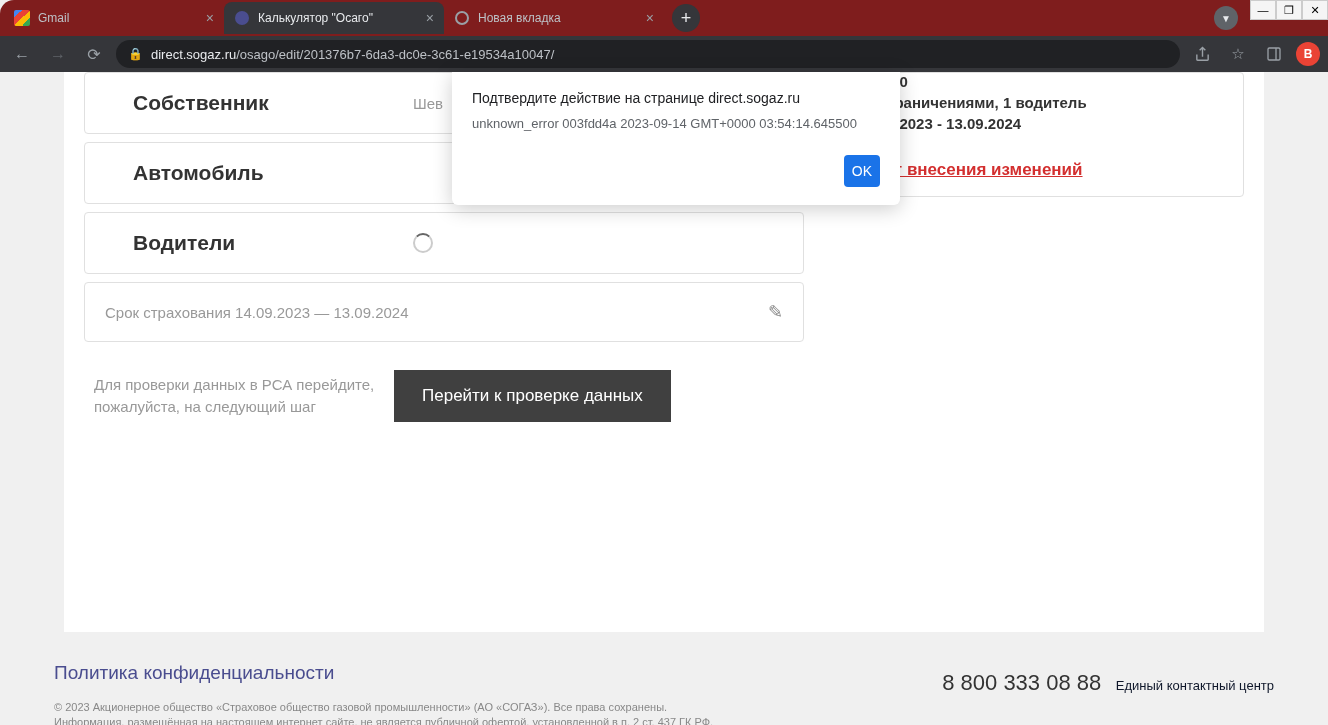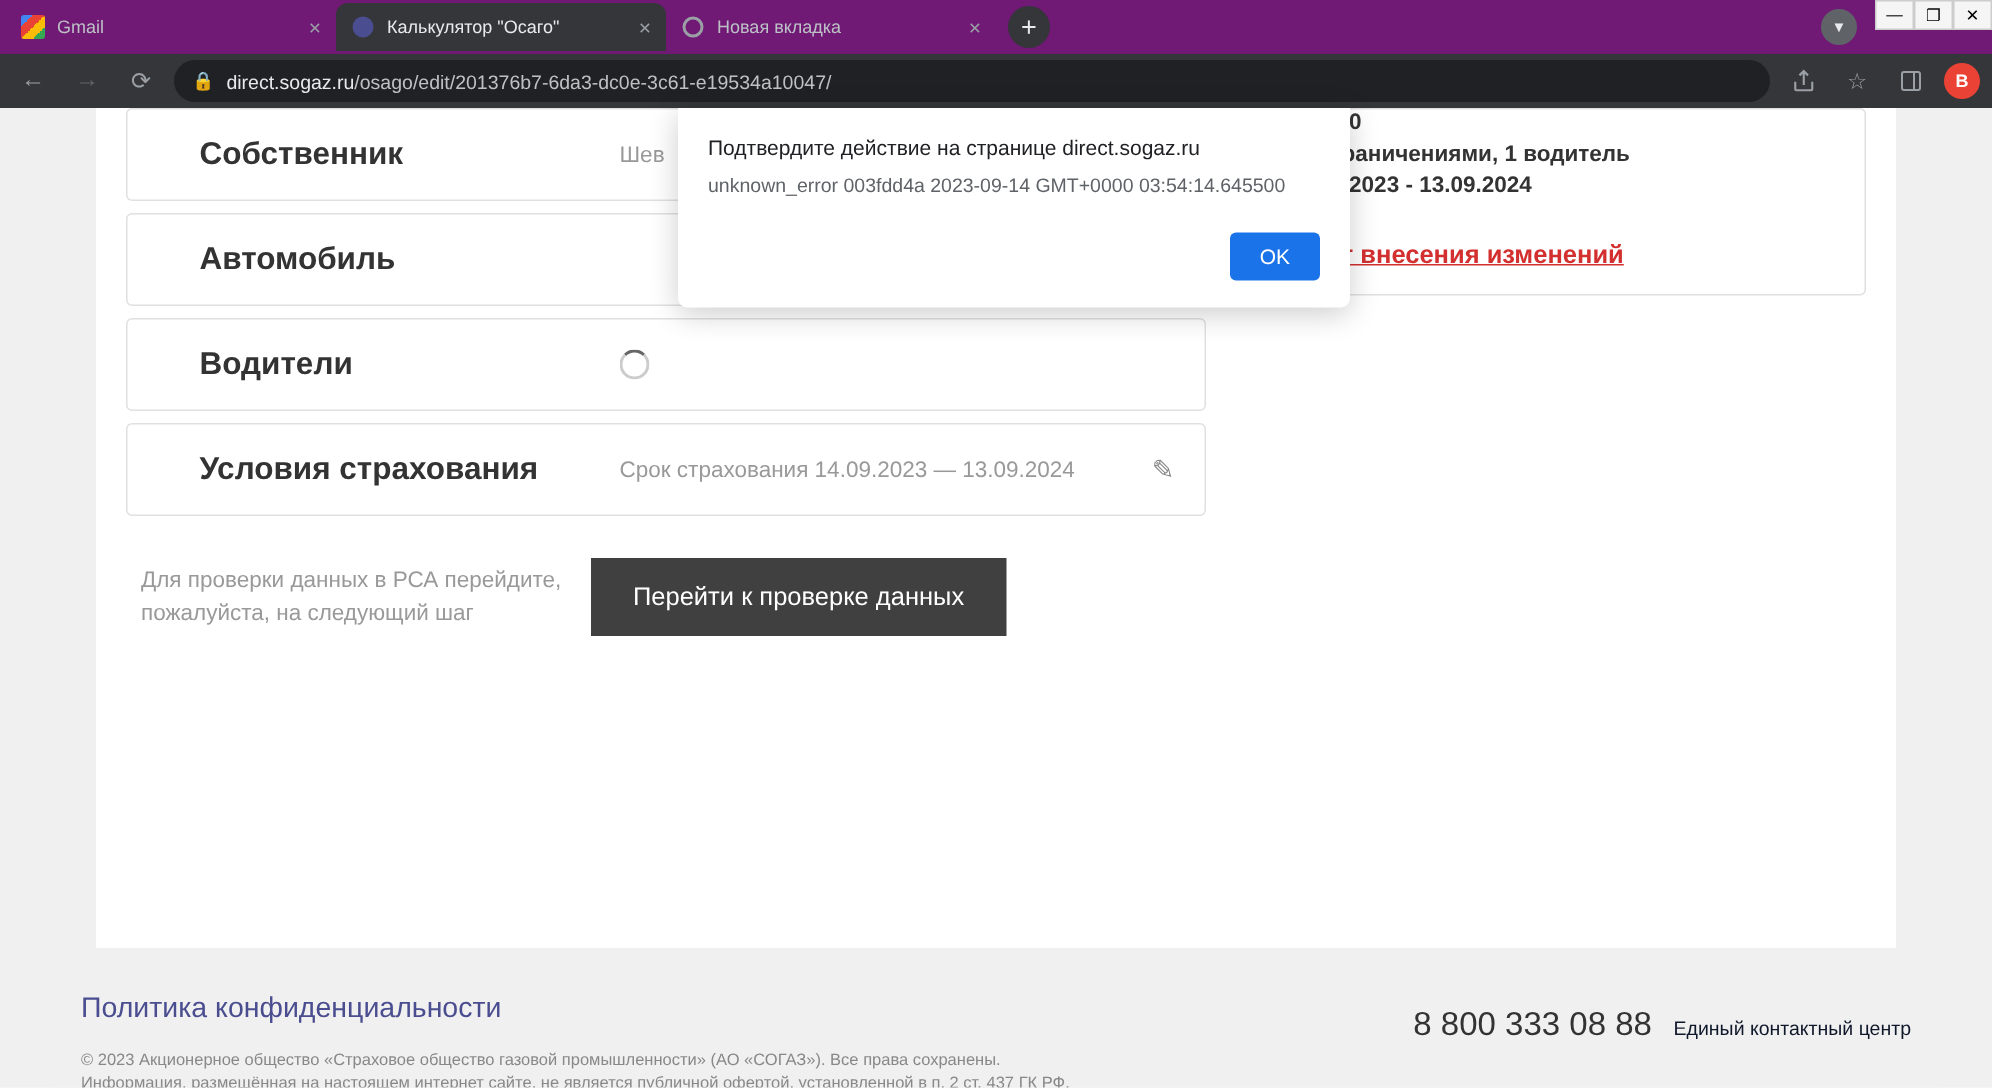--- a/index.html
+++ b/index.html
@@ -3,21 +3,21 @@
 <meta charset="utf-8">
 <style>
 * { margin: 0; padding: 0; box-sizing: border-box; }
 body { font-family: Arial, sans-serif; background: #f0f0f0; width: 1328px; height: 725px; overflow: hidden; position: relative; }
 
 
 .window-controls { position: absolute; top: 0; right: 0; display: flex; background: #e8e8e8; }
 .win-btn { width: 26px; height: 20px; display: flex; align-items: center; justify-content: center; font-size: 11px; border: 1px solid #ccc; background: #f5f5f5; cursor: pointer; }
 
 
-.browser-chrome { background: #701a75; }
+.browser-chrome { background: #7f1d1d; border-radius: 14px; }
 .tab-strip { display: flex; align-items: center; height: 36px; padding-left: 4px; }
 .tab { display: flex; align-items: center; height: 32px; padding: 0 10px; color: #bdc1c6; font-size: 12px; gap: 8px; min-width: 220px; border-radius: 8px 8px 0 0; position: relative; }
 .tab.active { background: #35363a; color: #e8eaed; }
 .tab-favicon { width: 16px; height: 16px; display: flex; align-items: center; justify-content: center; }
 .tab-title { flex: 1; white-space: nowrap; overflow: hidden; text-overflow: ellipsis; }
 .tab-close { color: #9aa0a6; font-size: 14px; cursor: pointer; }
 .new-tab-btn { width: 28px; height: 28px; border-radius: 50%; background: #35363a; color: #e8eaed; display: flex; align-items: center; justify-content: center; font-size: 18px; margin-left: 8px; cursor: pointer; }
 .account-btn { width: 24px; height: 24px; border-radius: 50%; background: #5f6368; margin-left: auto; margin-right: 90px; display: flex; align-items: center; justify-content: center; }
 .chevron-down-white { color: #e8eaed; font-size: 10px; }
 
@@ -59,21 +59,21 @@
 .footer-right { float: right; text-align: right; margin-top: -30px; }
 .phone { font-size: 22px; color: #333; }
 .contact-center { font-size: 13px; color: #0f172a; margin-left: 10px; }
 
 
 .dialog-overlay { position: absolute; top: 0; left: 0; right: 0; bottom: 0; z-index: 10; border-radius: 30px; }
 .dialog { position: absolute; top: 72px; left: 452px; width: 448px; background: white; border-radius: 0 0 6px 6px; box-shadow: 0 4px 20px rgba(0,0,0,0.2); padding: 18px 20px; }
 .dialog-title { font-size: 14px; color: #202124; margin-bottom: 10px; }
 .dialog-msg { font-size: 13px; color: #5f6368; margin-bottom: 24px; }
 .dialog-btn-row { text-align: right; }
-.dialog-ok { background: #1a73e8; color: white; border: none; padding: 8px 20px; border-radius: 4px; font-size: 14px; cursor: pointer; }
+.dialog-ok { background: #1a73e8; color: white; border: none; padding: 8px 8px; border-radius: 4px; font-size: 14px; cursor: pointer; }
 
 .gmail-favicon { display: inline-block; width: 16px; height: 16px; background: linear-gradient(135deg, #4285f4 25%, #ea4335 25%, #ea4335 50%, #fbbc05 50%, #fbbc05 75%, #34a853 75%); border-radius: 2px; }
 .sogaz-favicon { width: 14px; height: 14px; background: #4a4d8f; border-radius: 50%; }
 .chrome-favicon { width: 14px; height: 14px; border: 2px solid #9aa0a6; border-radius: 50%; }
 </style>
 </head>
 <body>
 
 <div class="window-controls">
   <div class="win-btn">—</div>
@@ -146,21 +146,20 @@
           <div class="section-value"></div>
           <span class="edit-icon">›</span>
         </div>
         <div class="section-card">
           <div class="section-title">Водители</div>
           <div class="section-value">
               <div class="spinner"></div>
             </div>
         </div>
         <div class="section-card">
-          <div class="section-title">Условия страхования</div>
           <div class="section-value">Срок страхования 14.09.2023 — 13.09.2024</div>
           <span class="edit-icon">✎</span>
         </div>
         <div class="verify-row">
           <div class="verify-text">Для проверки данных в РСА перейдите, пожалуйста, на следующий шаг</div>
           <button class="verify-btn">Перейти к проверке данных</button>
         </div>
       </div>
       <div class="right-col">
         <div class="info-panel">

